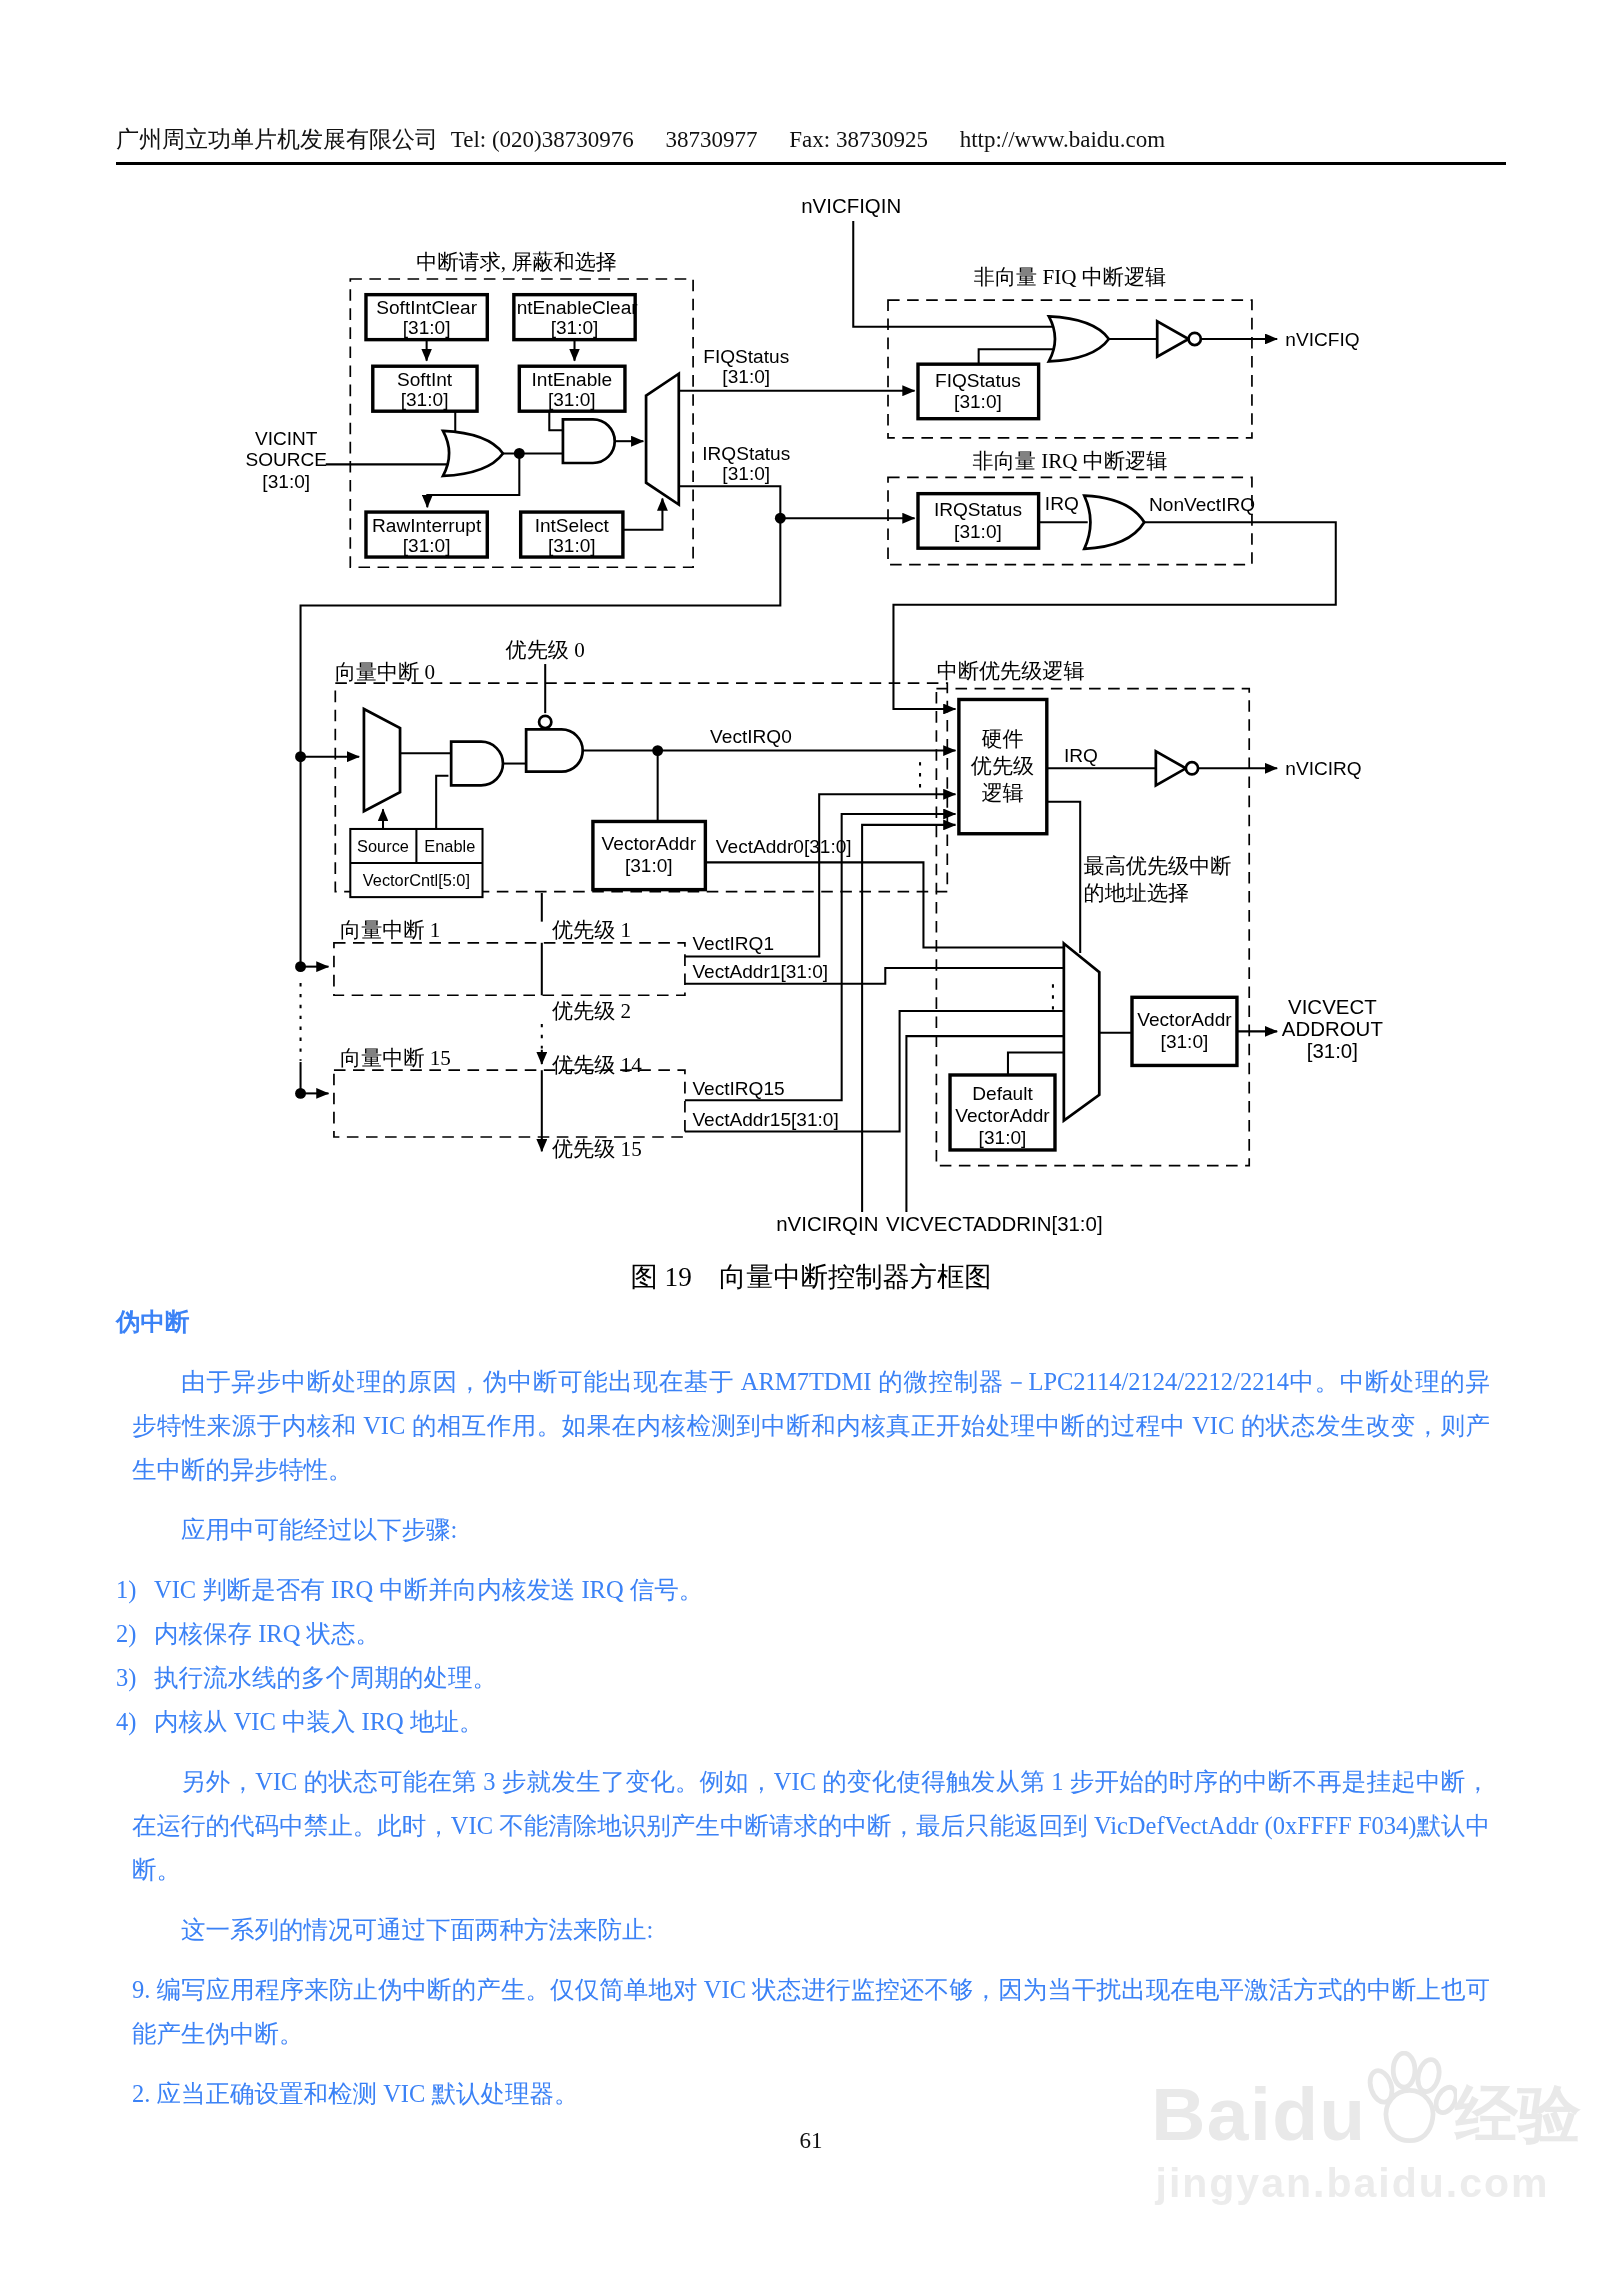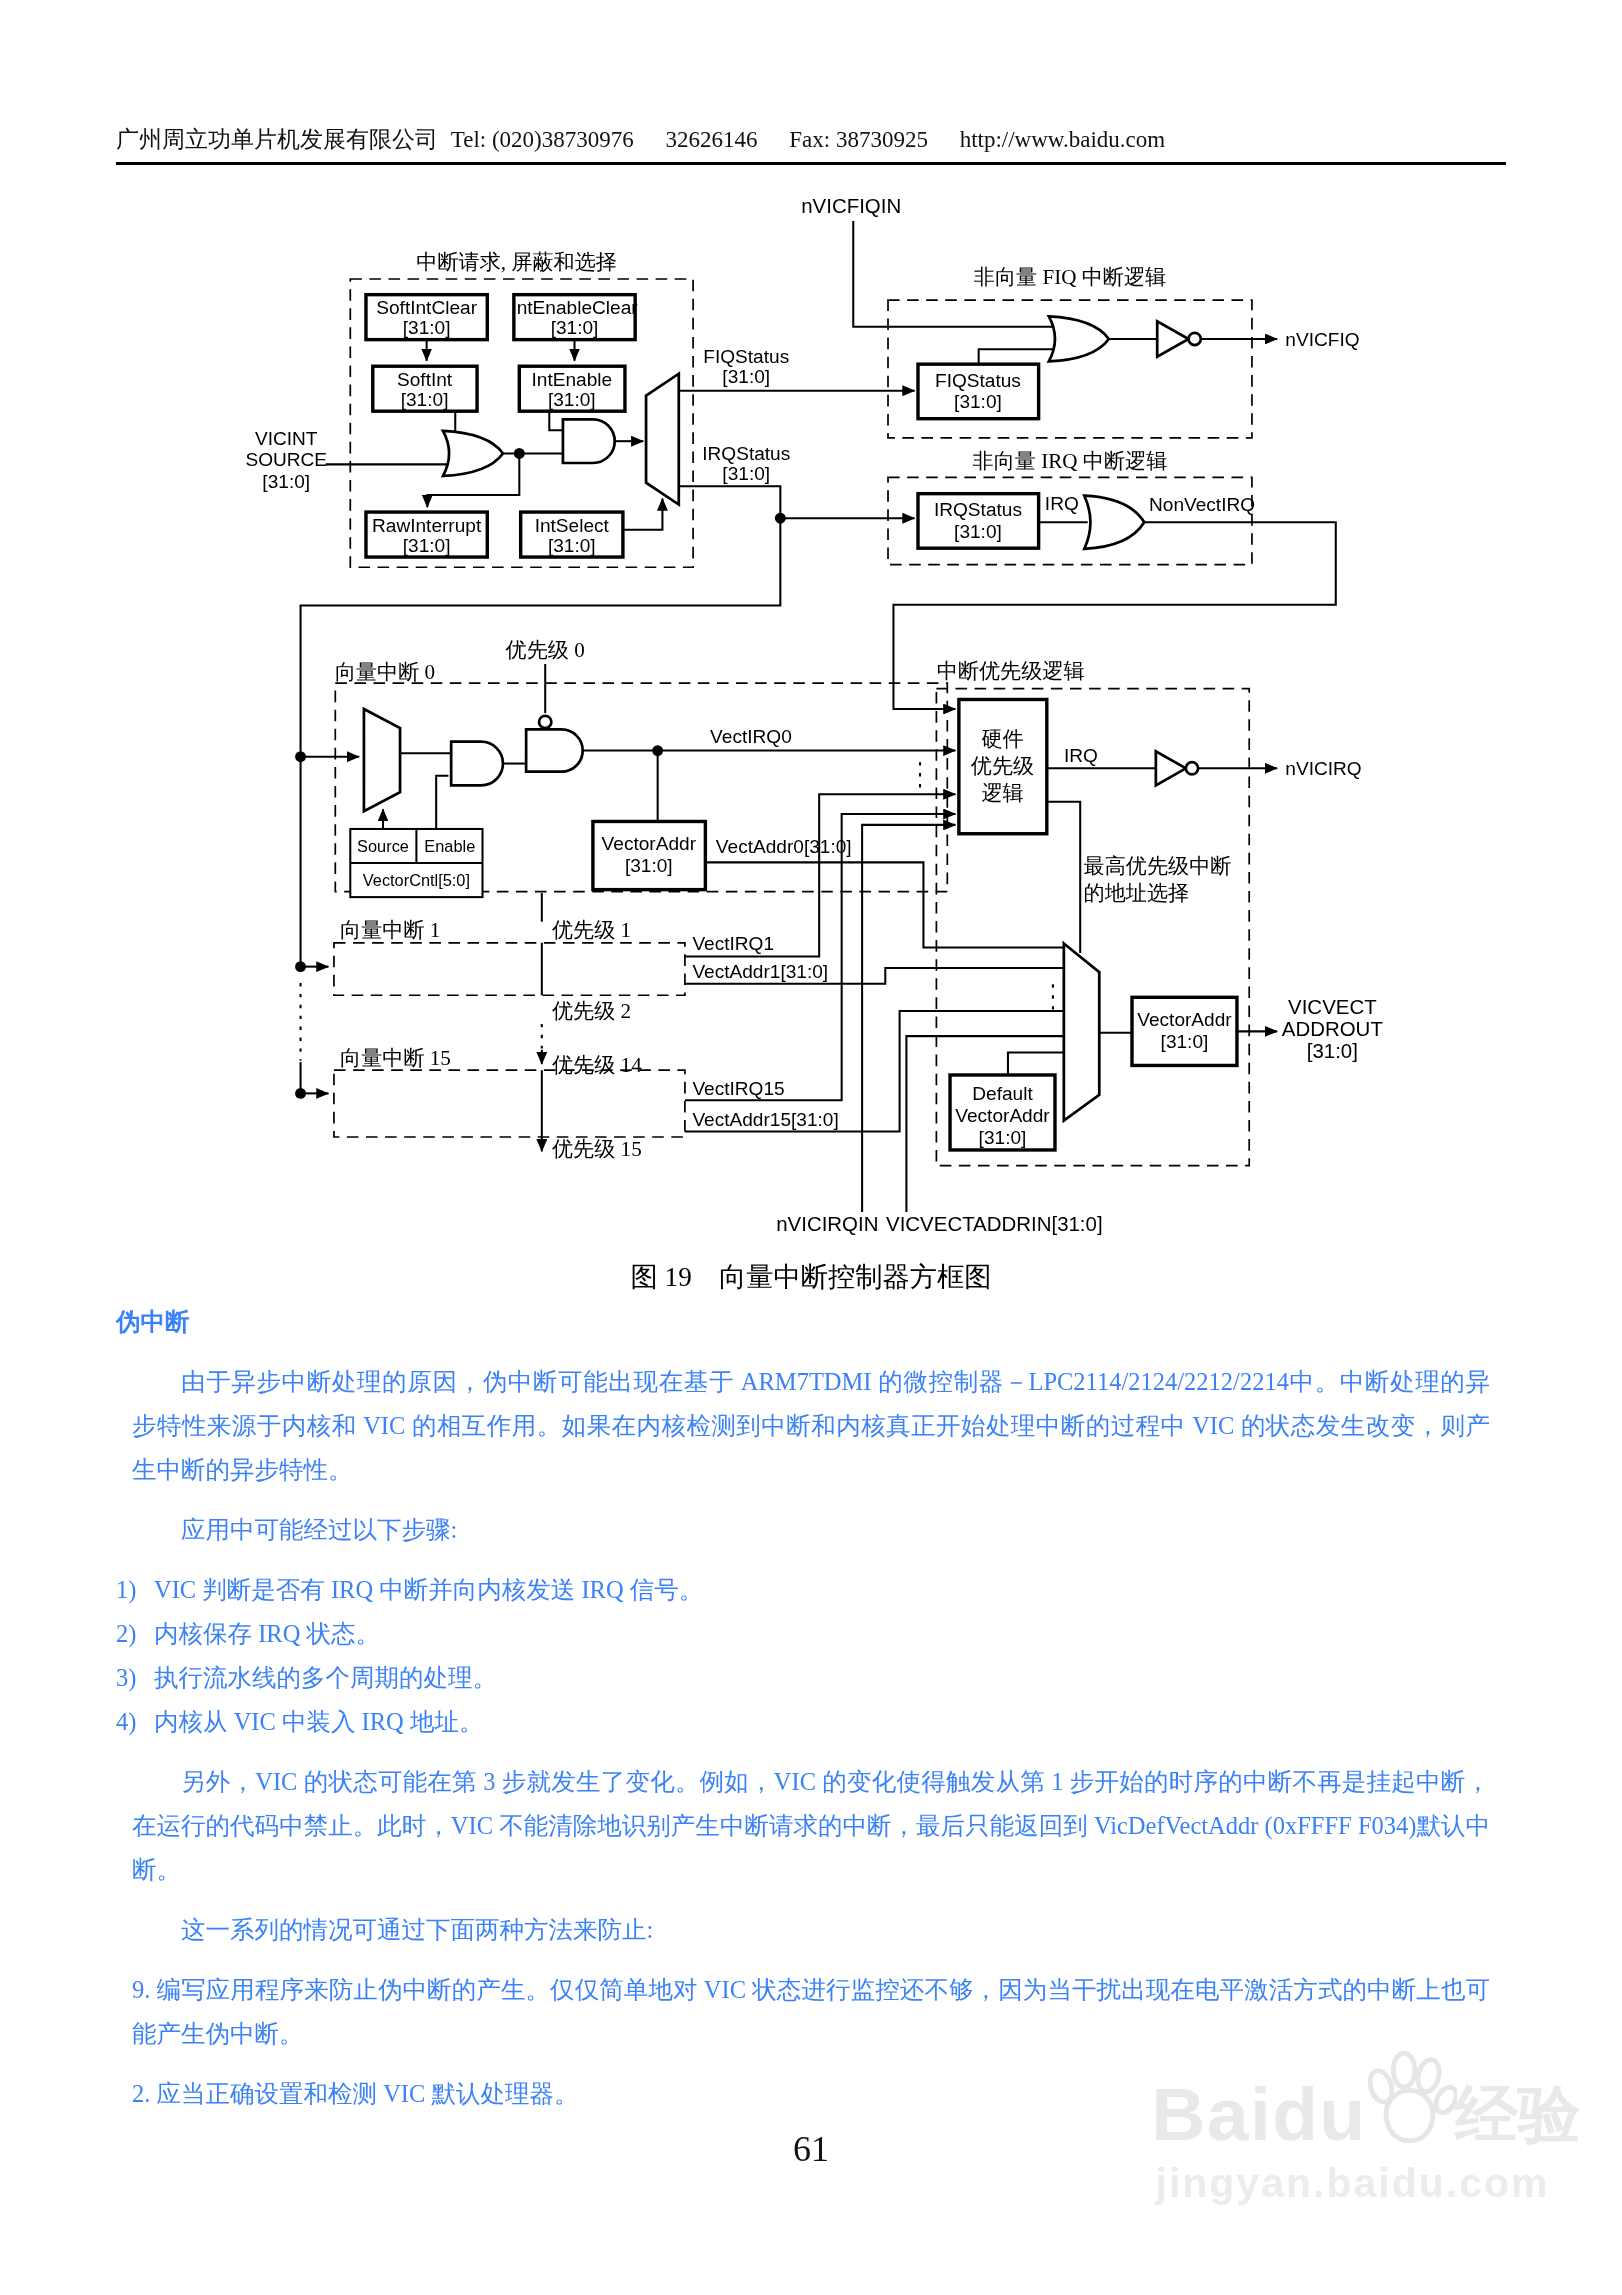--- a/index.html
+++ b/index.html
@@ -28,39 +28,39 @@
   .cap{font-family:"Liberation Serif", serif;font-size:40px;text-anchor:middle;}
   .textblock{position:absolute;top:1300px;left:116px;width:1390px;color:#3b82f6;
              font-size:24.5px;line-height:44px;}
   .textblock .h{font-weight:bold;margin:0 0 2.7px 0;}
   .textblock p{margin:16px;text-align:justify;}
   .ind{text-indent:2em;}
   .step{display:flex;margin:0;}
   .step .n{width:38px;flex:0 0 38px;}
   .step .s{flex:1;}
   .pagenum{position:absolute;top:2128px;left:0;width:1622px;text-align:center;
-           font-size:36px;color:#111;}
+           font-size:23px;color:#111;}
   .wm{position:absolute;top:2051px;left:1131px;width:470px;color:#e9e9e9;
       font-family:"Liberation Sans", sans-serif;font-weight:bold;}
   .wm .row1{display:flex;align-items:flex-end;justify-content:center;}
   .wm .bai{font-size:75px;letter-spacing:1.4px;line-height:68px;}
   .wm .paw{margin:0 -9.5px -5.5px -4.1px;}
   .wm .jy{font-size:63px;line-height:68px;margin-left:6.8px;}
   .wm .row2{font-size:41px;letter-spacing:2px;margin-top:12.3px;margin-left:24.5px;
             color:#ececec;font-weight:bold;}
 </style>
 </head>
 <body>
 
 <div class="page">
 
   <div class="hdr">
     <span class="co">广州周立功单片机发展有限公司</span>
     <span>Tel: (020)38730976</span>
-    <span>32626146</span>
+    <span>38730977</span>
     <span>Fax: 38730925</span>
     <span>http://www.baidu.com</span>
   </div>
   <div class="rule"></div>
 
   <svg class="diag" width="1622" height="1309" viewBox="0 0 2380 1920">
     <defs>
       <marker id="arr" markerWidth="20" markerHeight="16" refX="18" refY="8" orient="auto" markerUnits="userSpaceOnUse">
         <path d="M0,0 L19,8 L0,16 Z" fill="#000"></path>
       </marker>

